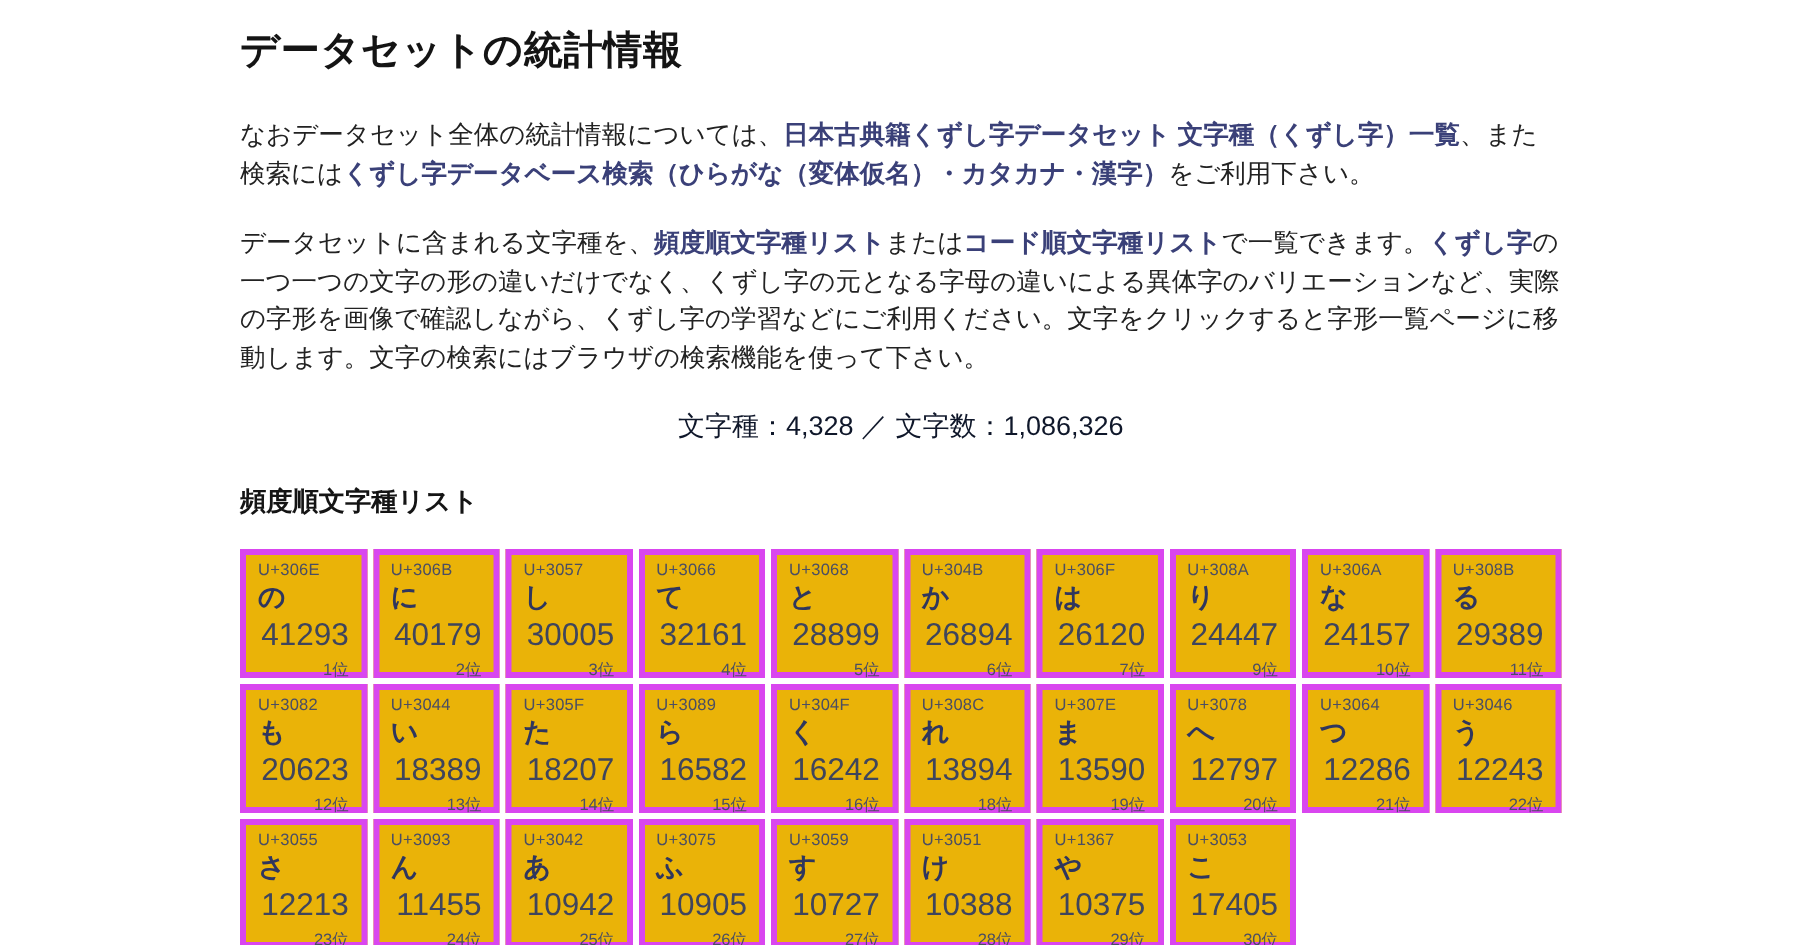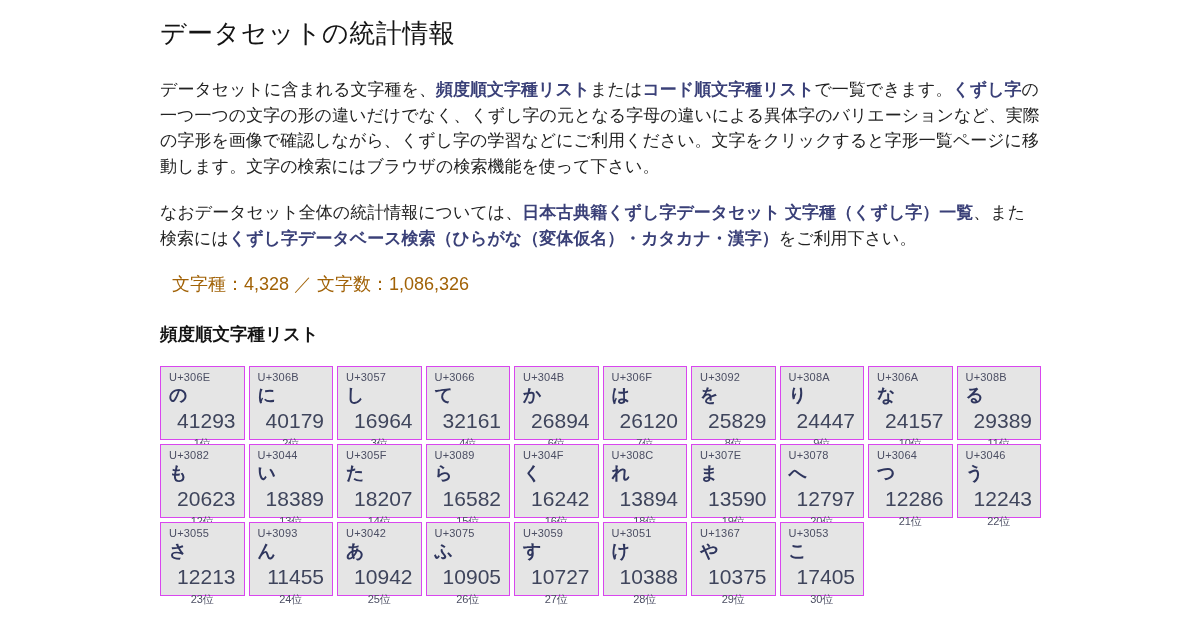--- a/index.html
+++ b/index.html
@@ -3,51 +3,51 @@
 <meta charset="utf-8">
 <style>
   html,body{margin:0;padding:0;}
   body{
     width:1200px;height:630px;overflow:hidden;background:#ffffff;
     font-family:"Liberation Sans","DejaVu Sans",sans-serif;
     color:#212121;
   }
   .content{width:881px;margin:0 0 0 160px;}
   h1.page-title{
-    margin:16px 0 26px;font-size:26px;font-weight:normal;color:#141414;
+    margin:16px 0 26px;font-size:26px;font-weight:bold;color:#141414;
     letter-spacing:.5px;
   }
   p.body-text{margin:0 0 21px;font-size:17px;line-height:1.5;color:#222;}
   p.body-text a.link{color:#3a4078;font-weight:bold;text-decoration:none;}
-  p.stats-line{margin:0 12px 26px;font-size:18px;color:#a16207;}
+  p.stats-line{margin:0 1px 26px;font-size:18px;color:#0f172a;text-align:center;}
   h3.section-heading{margin:0 0 20px;font-size:17.5px;font-weight:bold;color:#141414;}
   .freq-grid{
     display:grid;grid-template-columns:repeat(10,1fr);gap:4px;width:881px;
   }
   .cell{
-    border:1px solid #d946ef;background:#e5e5e5;
-    padding:4px 8px 5px 8px;box-sizing:border-box;height:74px;
+    border:4px solid #d946ef;background:#eab308;
+    padding:4px 8px 5px 8px;box-sizing:border-box;height:86px;
   }
   .cell .code{font-size:11px;color:#4b4e63;letter-spacing:.2px;}
   .cell .char{
     display:block;font-size:18px;font-weight:bold;color:#2f365e;
     text-decoration:none;line-height:1.3;margin-top:1px;
   }
   .cell .count{font-size:21px;color:#3f455c;text-align:right;line-height:1.2;margin-top:1px;}
-  .cell .rank{font-size:11px;color:#4b4e63;text-align:center;margin-top:2px;}
+  .cell .rank{font-size:11px;color:#4b4e63;text-align:right;margin-top:2px;}
 </style>
 </head>
 <body>
 
 <div class="content">
   <h1 class="page-title">データセットの統計情報</h1>
 
+  <p class="body-text"><span>なおデータセット全体の統計情報については、</span><a class="link" href="#">日本古典籍くずし字データセット 文字種（くずし字）一覧</a><span>、また検索には</span><a class="link" href="#">くずし字データベース検索（ひらがな（変体仮名）・カタカナ・漢字）</a><span>をご利用下さい。</span></p>
+
   <p class="body-text"><span>データセットに含まれる文字種を、</span><a class="link" href="#">頻度順文字種リスト</a><span>または</span><a class="link" href="#">コード順文字種リスト</a><span>で一覧できます。</span><a class="link" href="#">くずし字</a><span>の一つ一つの文字の形の違いだけでなく、くずし字の元となる字母の違いによる異体字のバリエーションなど、実際の字形を画像で確認しながら、くずし字の学習などにご利用ください。文字をクリックすると字形一覧ページに移動します。文字の検索にはブラウザの検索機能を使って下さい。</span></p>
-
-  <p class="body-text"><span>なおデータセット全体の統計情報については、</span><a class="link" href="#">日本古典籍くずし字データセット 文字種（くずし字）一覧</a><span>、また検索には</span><a class="link" href="#">くずし字データベース検索（ひらがな（変体仮名）・カタカナ・漢字）</a><span>をご利用下さい。</span></p>
 
   <p class="stats-line">文字種：4,328 ／ 文字数：1,086,326</p>
 
   <h3 class="section-heading">頻度順文字種リスト</h3>
 
   <div class="freq-grid">
       <div class="cell">
         <div class="code">U+306E</div>
         <a class="char" href="#">の</a>
         <div class="count">41293</div>
@@ -55,48 +55,48 @@
       </div>
       <div class="cell">
         <div class="code">U+306B</div>
         <a class="char" href="#">に</a>
         <div class="count">40179</div>
         <div class="rank">2位</div>
       </div>
       <div class="cell">
         <div class="code">U+3057</div>
         <a class="char" href="#">し</a>
-        <div class="count">16964</div>
+        <div class="count">30005</div>
         <div class="rank">3位</div>
       </div>
       <div class="cell">
         <div class="code">U+3066</div>
         <a class="char" href="#">て</a>
         <div class="count">32161</div>
         <div class="rank">4位</div>
       </div>
       <div class="cell">
+        <div class="code">U+3068</div>
+        <a class="char" href="#">と</a>
+        <div class="count">28899</div>
+        <div class="rank">5位</div>
+      </div>
+      <div class="cell">
         <div class="code">U+304B</div>
         <a class="char" href="#">か</a>
         <div class="count">26894</div>
         <div class="rank">6位</div>
       </div>
       <div class="cell">
         <div class="code">U+306F</div>
         <a class="char" href="#">は</a>
         <div class="count">26120</div>
         <div class="rank">7位</div>
       </div>
       <div class="cell">
-        <div class="code">U+3092</div>
-        <a class="char" href="#">を</a>
-        <div class="count">25829</div>
-        <div class="rank">8位</div>
-      </div>
-      <div class="cell">
         <div class="code">U+308A</div>
         <a class="char" href="#">り</a>
         <div class="count">24447</div>
         <div class="rank">9位</div>
       </div>
       <div class="cell">
         <div class="code">U+306A</div>
         <a class="char" href="#">な</a>
         <div class="count">24157</div>
         <div class="rank">10位</div>

